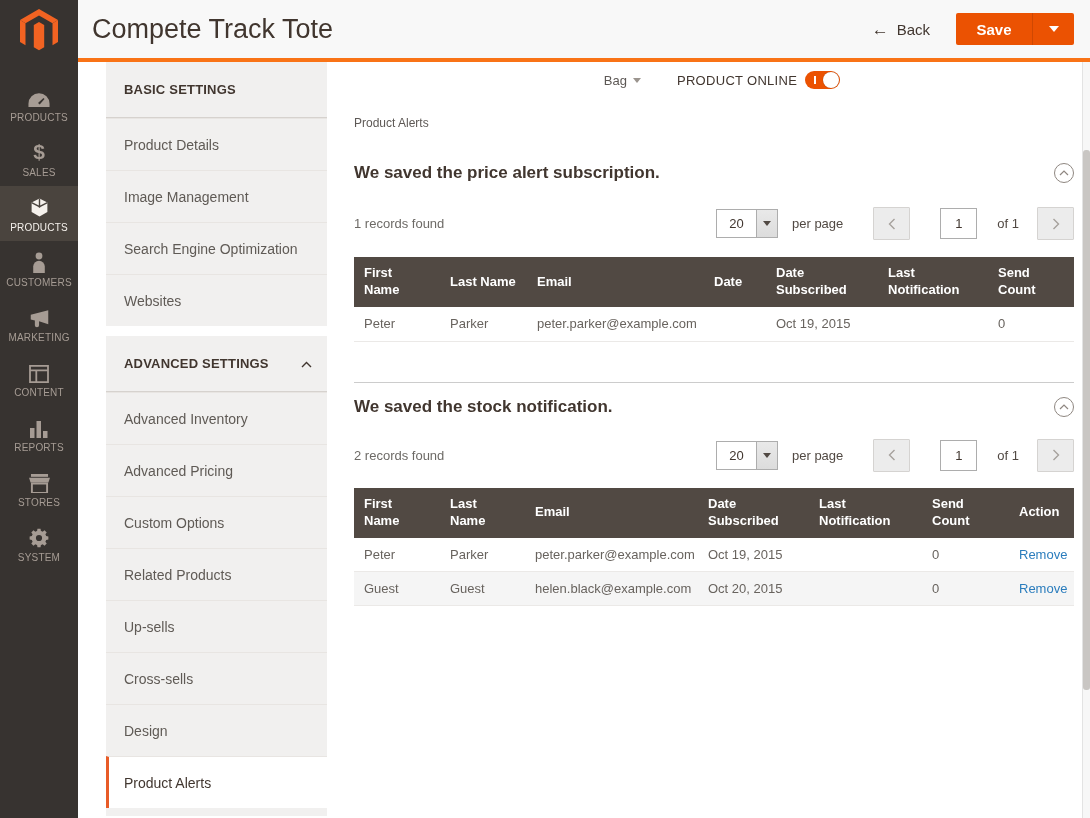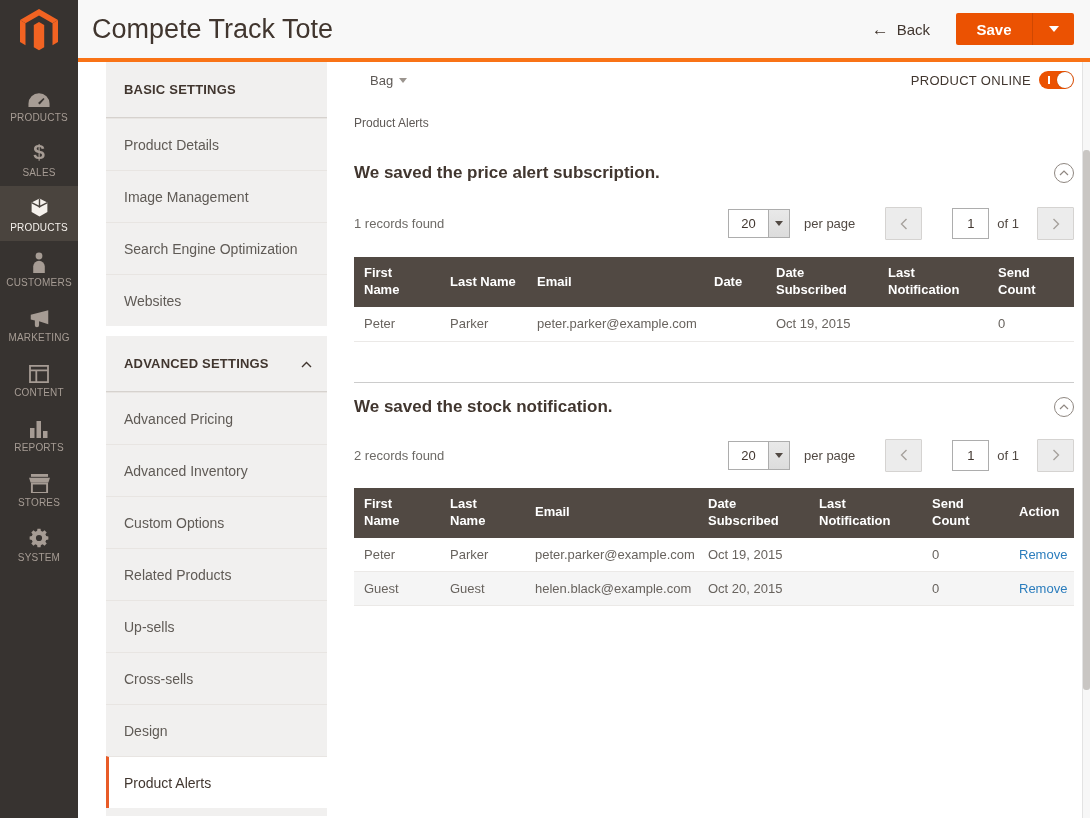--- a/index.html
+++ b/index.html
@@ -42,21 +42,21 @@
   .nav-group-title { height:56px; display:flex; align-items:center; justify-content:space-between; padding:0 16px 0 18px; font-weight:bold; font-size:13px; color:#41362f; border-bottom:1px solid #d6d2ce; letter-spacing:.2px; }
   .nav-group-title .chev-up { width:10px; height:6px; }
   .nav-item { height:52px; display:flex; align-items:center; padding-left:18px; color:#5f5a55; font-size:14px; cursor:pointer; border-top:1px solid #e8e5e2; }
   .nav-item:first-of-type { border-top:none; }
   .nav-item.active { background:#fff; border-left:3px solid #e85b27; padding-left:15px; color:#41362f; }
   .nav-group.advanced .nav-item:first-of-type { border-top:none; }
   .nav-gap { height:8px; background:#f1f0ef; }
 
   
   .main { position:absolute; left:276px; top:0; width:720px; }
-  .toolbar-row { margin-top:6px; height:24px; display:flex; align-items:center; justify-content:space-between;gap:36px; }
+  .toolbar-row { margin-top:6px; height:24px; display:flex; align-items:center; justify-content:center;gap:36px; }
   .attr-set { margin-left:16px; display:flex; align-items:center; gap:6px; color:#5d5855; font-size:13px; cursor:pointer; }
   .tri-down { width:0; height:0; border-left:4px solid transparent; border-right:4px solid transparent; border-top:5px solid #9b948e; }
   .online-wrap { display:flex; align-items:center; gap:8px; }
   .online-label { font-size:13px; color:#41362f; letter-spacing:.3px; }
   .toggle { position:relative; width:35px; height:18px; border-radius:9px; background:#eb5202; cursor:pointer; }
   .toggle .bar { position:absolute; left:9px; top:5px; width:2px; height:8px; background:#fff; }
   .toggle .knob { position:absolute; right:1px; top:1px; width:16px; height:16px; border-radius:50%; background:#fff; box-shadow:0 0 1px rgba(0,0,0,.4); }
 
   .scope-label { margin-top:24px; font-size:12px; color:#5d5855; height:15px; }
 
@@ -71,21 +71,21 @@
   .records-found { color:#6d6a66; font-size:13px; flex:1 1 auto; }
   .pager { display:flex; align-items:center; }
   .fake-select { display:flex; width:62px; height:29px; border:1px solid #adadad; background:#fff; cursor:pointer; }
   .fs-value { flex:1; display:flex; align-items:center; justify-content:center; font-size:13px; color:#41362f; }
   .fs-arrow { width:21px; background:linear-gradient(#e9e9e9,#dcdcdc); border-left:1px solid #adadad; display:flex; align-items:center; justify-content:center; }
   .fs-arrow .tri-down { border-top-color:#514943; }
   .per-page { margin-left:14px; color:#514943; font-size:13px; }
   .pg-btn { width:37px; height:33px; background:#ececec; border:1px solid #d5d3d1; border-radius:1px; display:flex; align-items:center; justify-content:center; margin-left:30px; cursor:default; }
   .pg-btn.next { margin-left:18px; }
   .pg-input { width:37px; height:31px; border:1px solid #adadad; text-align:center; font-size:13px; color:#41362f; margin-left:30px; font-family:inherit; }
-  .pg-of { margin-left:8px; color:#514943; font-size:13px; }
+  .pg-of { margin-left:20px; color:#514943; font-size:13px; }
 
   table.grid { border-collapse:collapse; table-layout:fixed; width:720px; margin-top:17px; }
   .section-2 table.grid { margin-top:16px; }
   table.grid th { background:#514943; color:#fff; font-size:13px; font-weight:bold; text-align:left; padding:8px 10px; line-height:1.3; vertical-align:middle; height:50px; }
   table.grid td { font-size:13px; color:#68635e; padding:0 10px; height:34px; vertical-align:middle; }
   table.grid tbody tr { border-bottom:1px solid #ebe9e7; background:#fff; }
   table.grid tbody tr.striped { background:#f5f5f5; }
   a.remove-link { color:#2b7dbd; text-decoration:none; cursor:pointer; }
 
   .chev svg { display:block; }
@@ -227,22 +227,22 @@
 
       <div class="nav-group advanced">
         <div class="nav-group-title">
           <span>ADVANCED SETTINGS</span>
           <span class="chev chev-up">
             <svg width="11" height="7" viewBox="0 0 11 7">
                 <path d="M1 6l4.5-4.5L10 6" fill="none" stroke="#41362f" stroke-width="1.4"></path>
               </svg>
           </span>
         </div>
+        <div class="nav-item">Advanced Inventory</div>
         <div class="nav-item">Advanced Pricing</div>
-        <div class="nav-item">Advanced Inventory</div>
         <div class="nav-item">Custom Options</div>
         <div class="nav-item">Related Products</div>
         <div class="nav-item">Up-sells</div>
         <div class="nav-item">Cross-sells</div>
         <div class="nav-item">Design</div>
         <div class="nav-item active">Product Alerts</div>
         <div class="nav-gap"></div>
       </div>
     </div>
 

